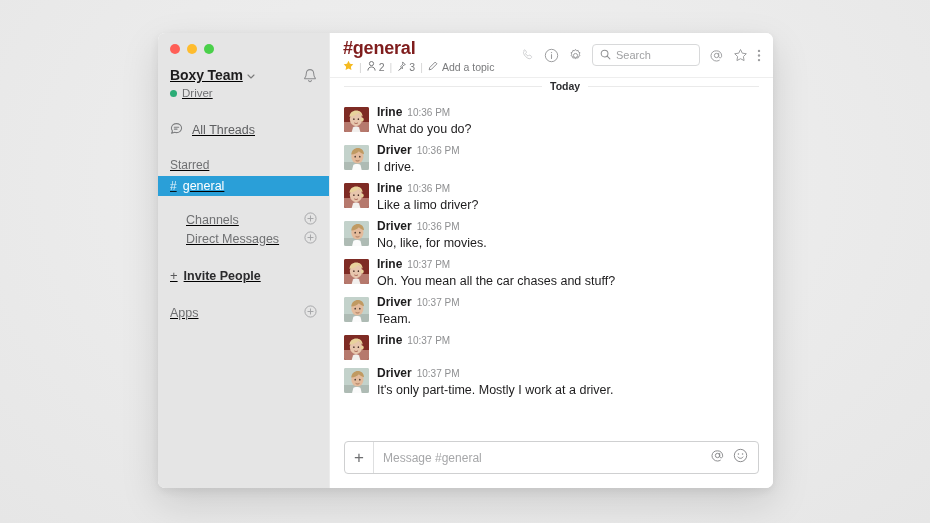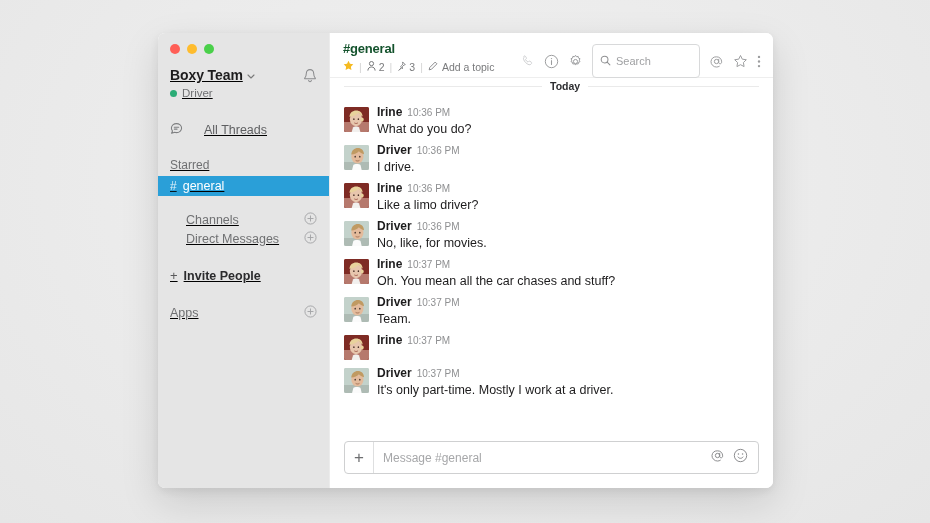--- a/index.html
+++ b/index.html
@@ -90,21 +90,21 @@
   #bell-button {
     position: absolute;
     right: 12px;
     top: 14px;
     color: #8b8c8e;
   }
 
   #all-threads {
     display: flex;
     align-items: center;
-    gap: 21px;
+    gap: 9px;
     padding: 0 12px;
     margin-top: 21px;
     height: 20px;
     color: #5e5f61;
     font-size: 12.5px;
   }
 
   .section-head {
     font-size: 12px;
     color: #6f7072;
@@ -171,23 +171,23 @@
     flex: 0 0 auto;
     height: 45px;
     border-bottom: 1px solid #eeeeee;
     display: flex;
     align-items: flex-start;
     padding: 7px 12px 0 13px;
     box-sizing: border-box;
   }
   #header-left { flex: 1 1 auto; min-width: 0; }
   #channel-title {
-    font-size: 13px;
+    font-size: 18px;
     font-weight: bold;
-    color: #14532d;
+    color: #7f1d1d;
     letter-spacing: -0.2px;
     line-height: 17px;
   }
   #channel-meta {
     display: flex;
     align-items: center;
     gap: 5px;
     margin-top: 3px;
     font-size: 10.5px;
     color: #797a7c;
@@ -208,21 +208,21 @@
   #phone-icon { color: #cdced0; }
 
   #search-box {
     width: 108px;
     height: 22px;
     border: 1px solid #d8d9da;
     border-radius: 4px;
     display: flex;
     align-items: center;
     gap: 5px;
-    padding: 16px 7px;
+    padding: 4px 7px;
     box-sizing: border-box;
     background: #fff;
   }
   #search-placeholder {
     font-size: 11px;
     color: #a0a1a3;
   }
 
   
   #message-pane {

